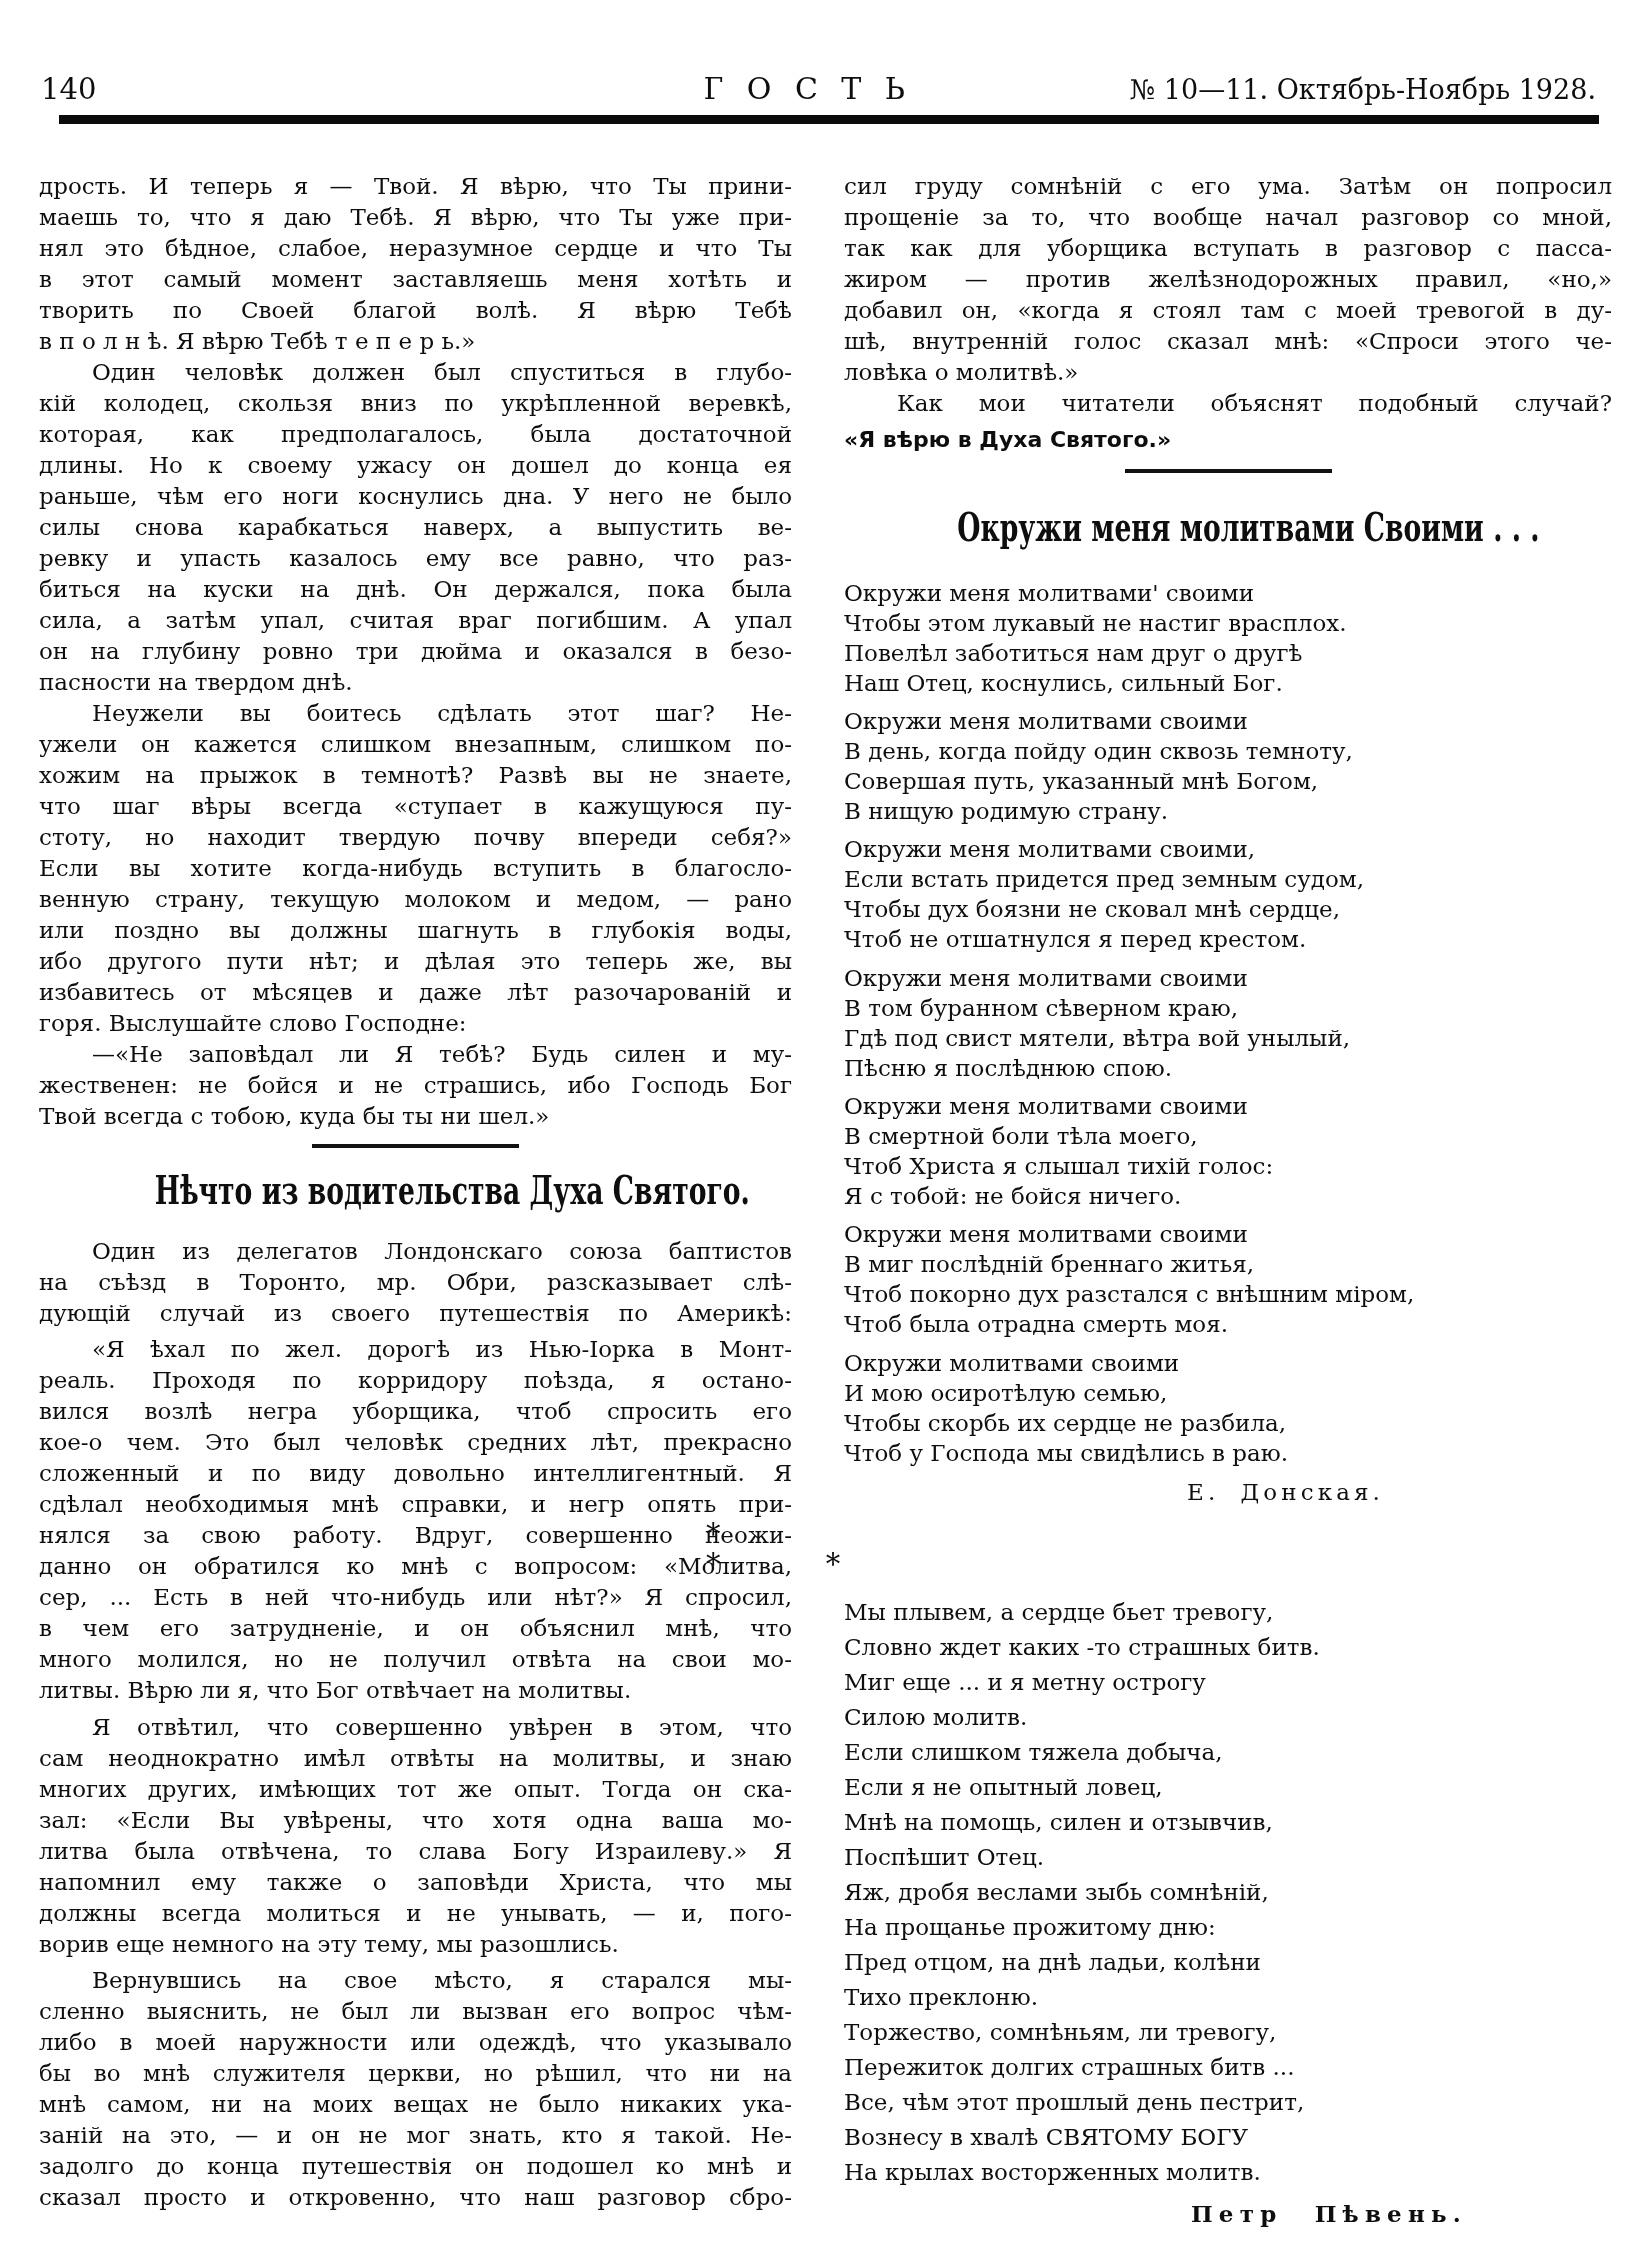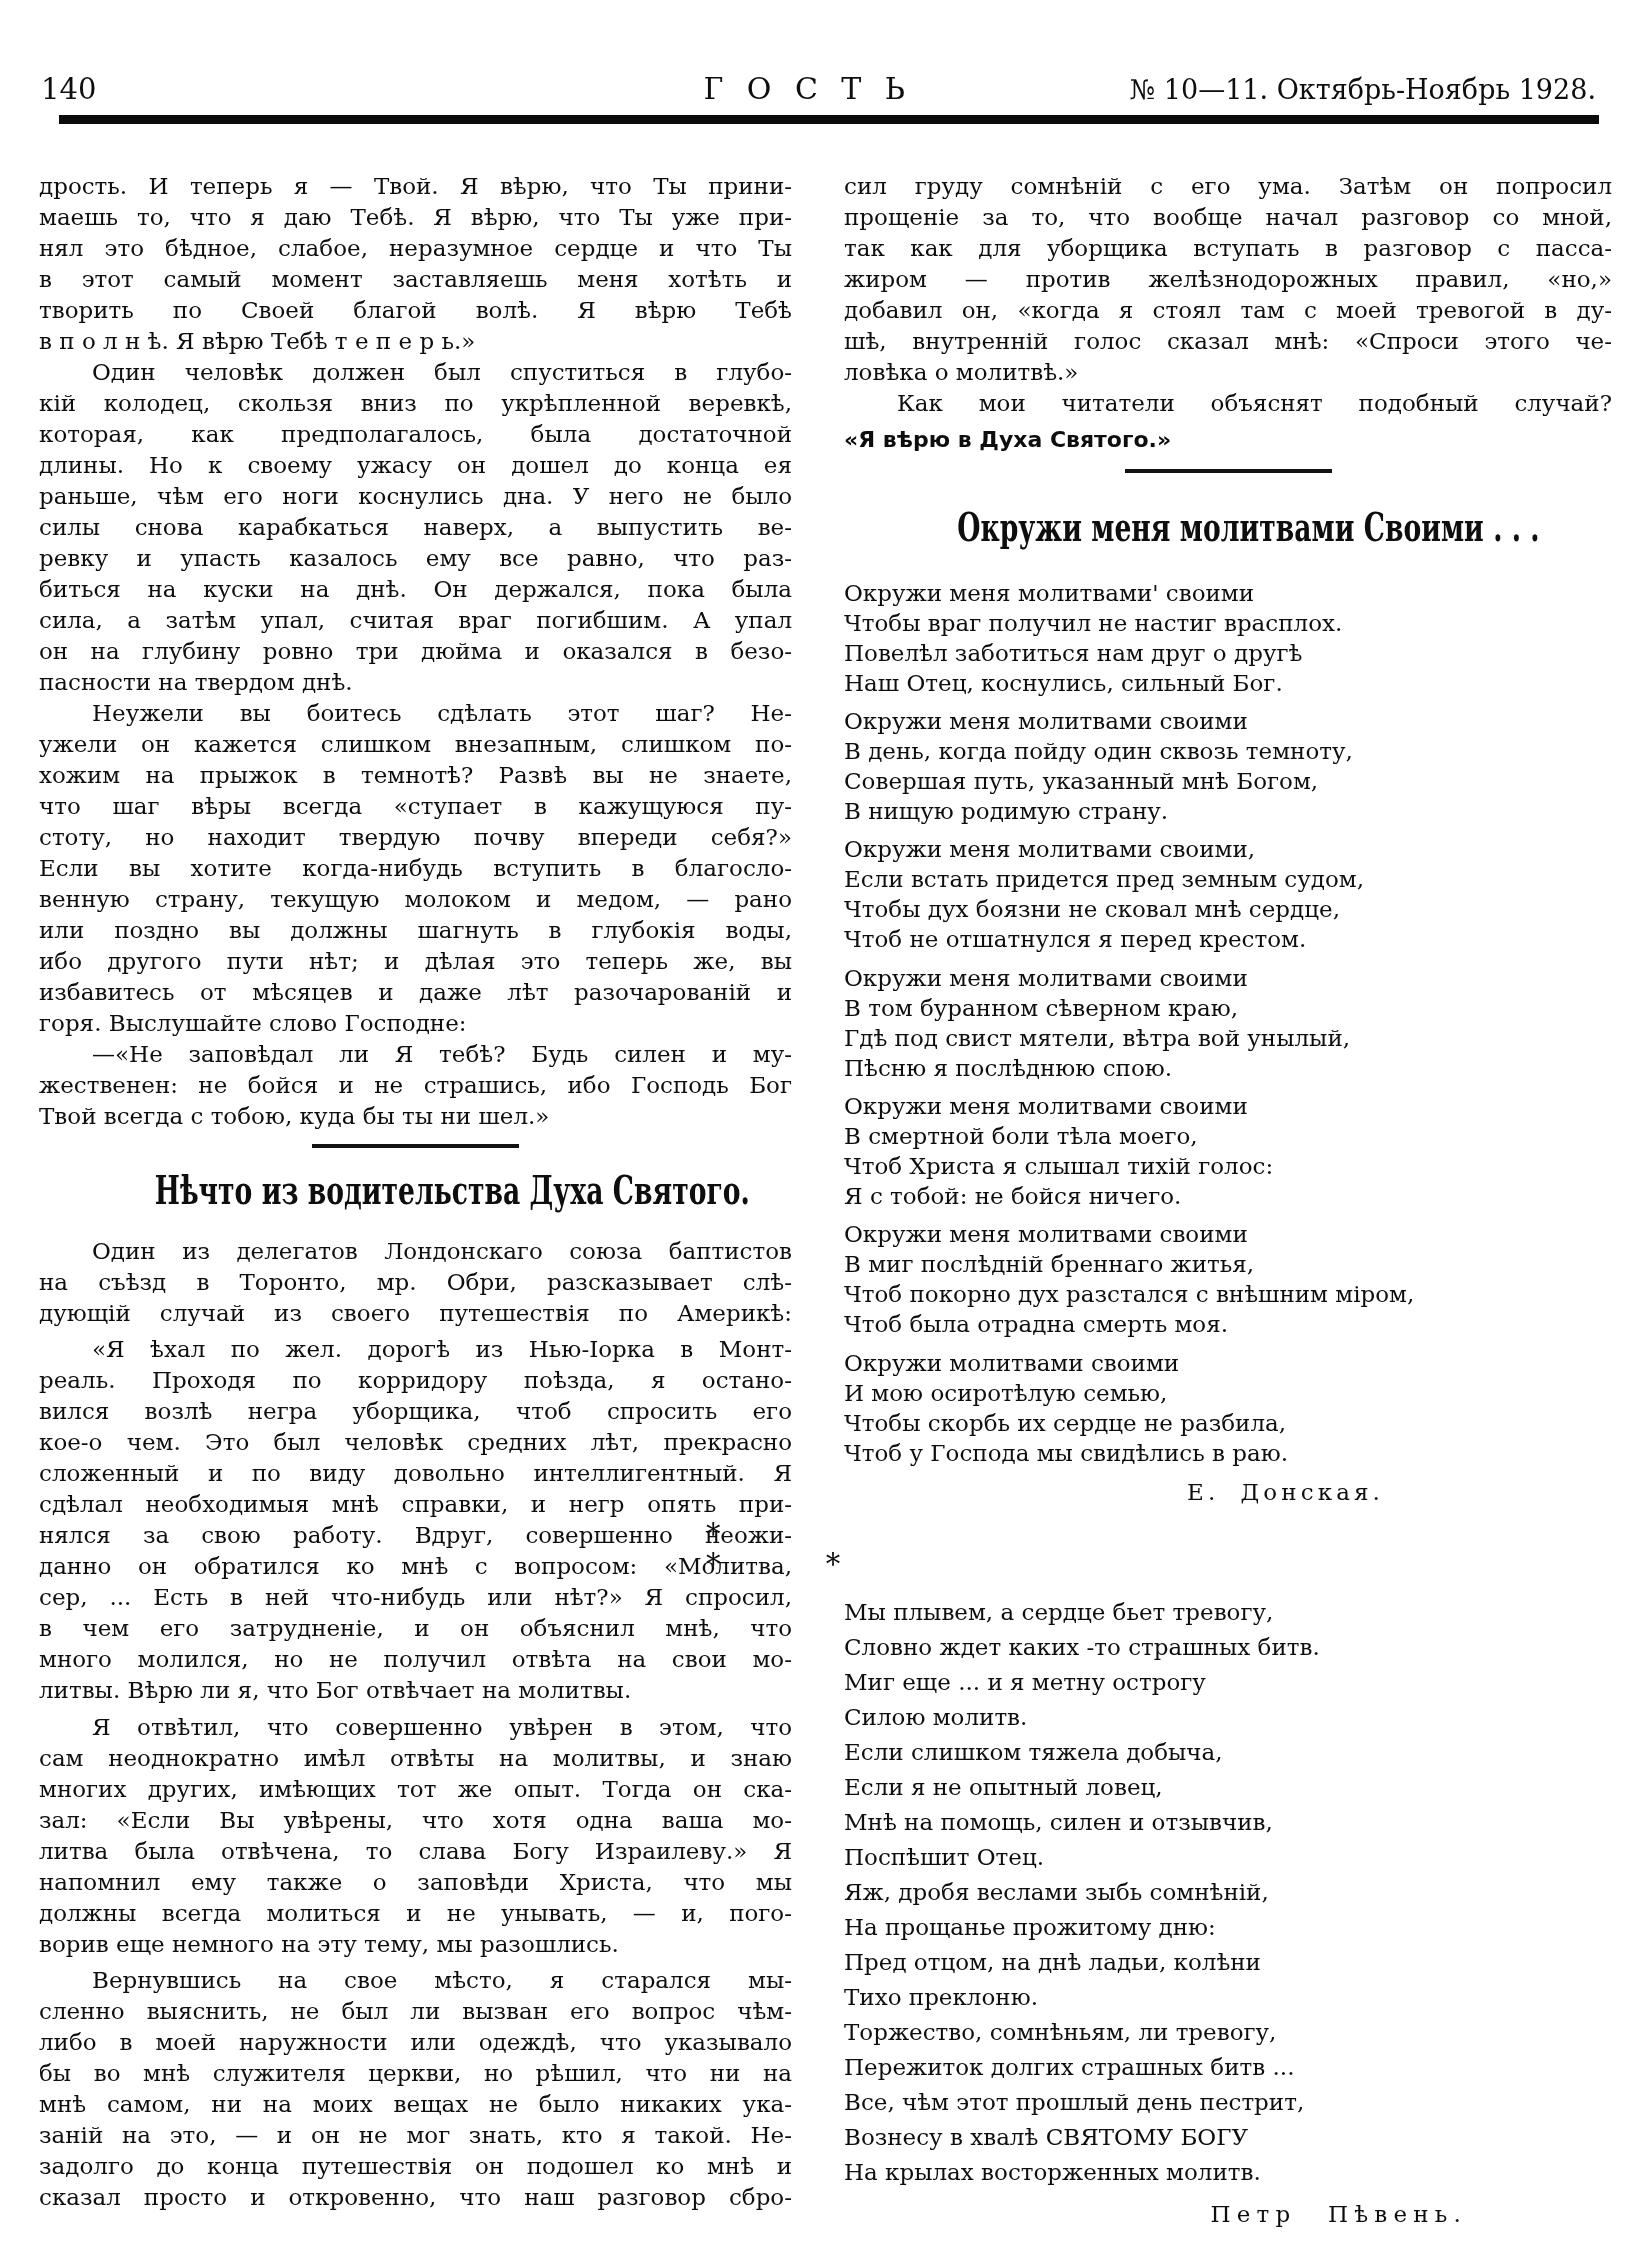--- a/index.html
+++ b/index.html
@@ -38,21 +38,21 @@
   .belief { margin-top:6.2px; font-family:"DejaVu Sans", sans-serif; font-weight:bold; font-size:22px; line-height:30px; }
 
   .poem { margin-top:29px; }
   .stanza { margin:0 0 8.3px 0; }
   .pline { line-height:30px; text-align:left; }
   .poem2 { margin-top:16px; }
   .poem2 .pline { line-height:35px; }
 
   .author { line-height:32px; text-align:right; }
   .author.a1 { margin-top:4.1px; padding-right:228px; letter-spacing:4.1px; word-spacing:9.7px; }
-  .author.a2 { margin-top:8.3px; padding-right:145px; letter-spacing:6.2px; word-spacing:18px; }
+  .author.a2 { margin-top:8.3px; padding-right:145px; letter-spacing:6.2px; word-spacing:18px;font-weight:bold; }
 
   .asterisks { margin-top:11px; text-align:center; font-size:29px; transform:translateX(-138px); }
   .asterisks .pline { line-height:30px; letter-spacing:48px; }
 </style>
 </head>
 <body>
 
 <div id="page">
 
   <div class="header">
@@ -163,21 +163,21 @@
         <div class="para ind">
           <div class="jline">Как мои читатели объяснят подобный случай?</div>
         </div>
       </div>
     <div class="belief">«Я вѣрю в Духа Святого.»</div>
     <div class="divider"></div>
     <h2 class="art-heading poemtitle"><span class="cond">Окружи меня молитвами Своими . . .</span></h2>
     <div class="poem">
         <div class="stanza">
           <div class="pline">Окружи меня молитвами' своими</div>
-          <div class="pline">Чтобы враг получил не настиг врасплох.</div>
+          <div class="pline">Чтобы этом лукавый не настиг врасплох.</div>
           <div class="pline">Повелѣл заботиться нам друг о другѣ</div>
           <div class="pline">Наш Отец, коснулись, сильный Бог.</div>
         </div>
         <div class="stanza">
           <div class="pline">Окружи меня молитвами своими</div>
           <div class="pline">В день, когда пойду один сквозь темноту,</div>
           <div class="pline">Совершая путь, указанный мнѣ Богом,</div>
           <div class="pline">В нищую родимую страну.</div>
         </div>
         <div class="stanza">

